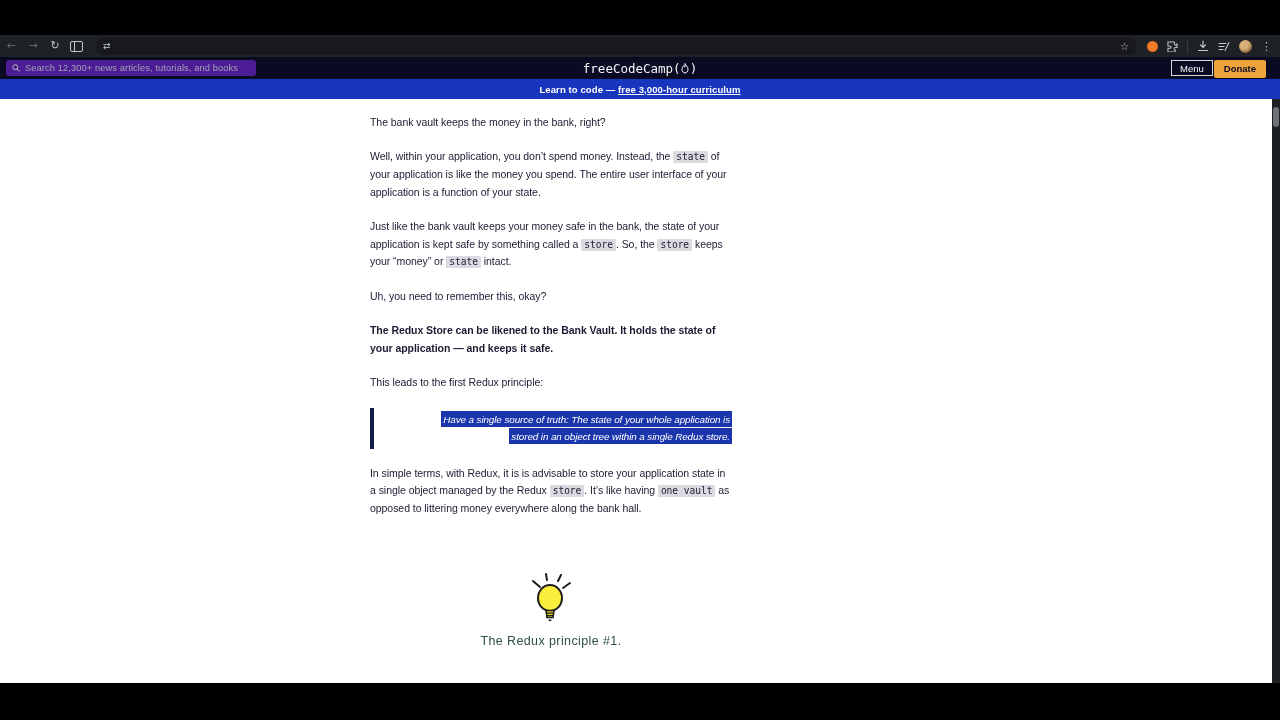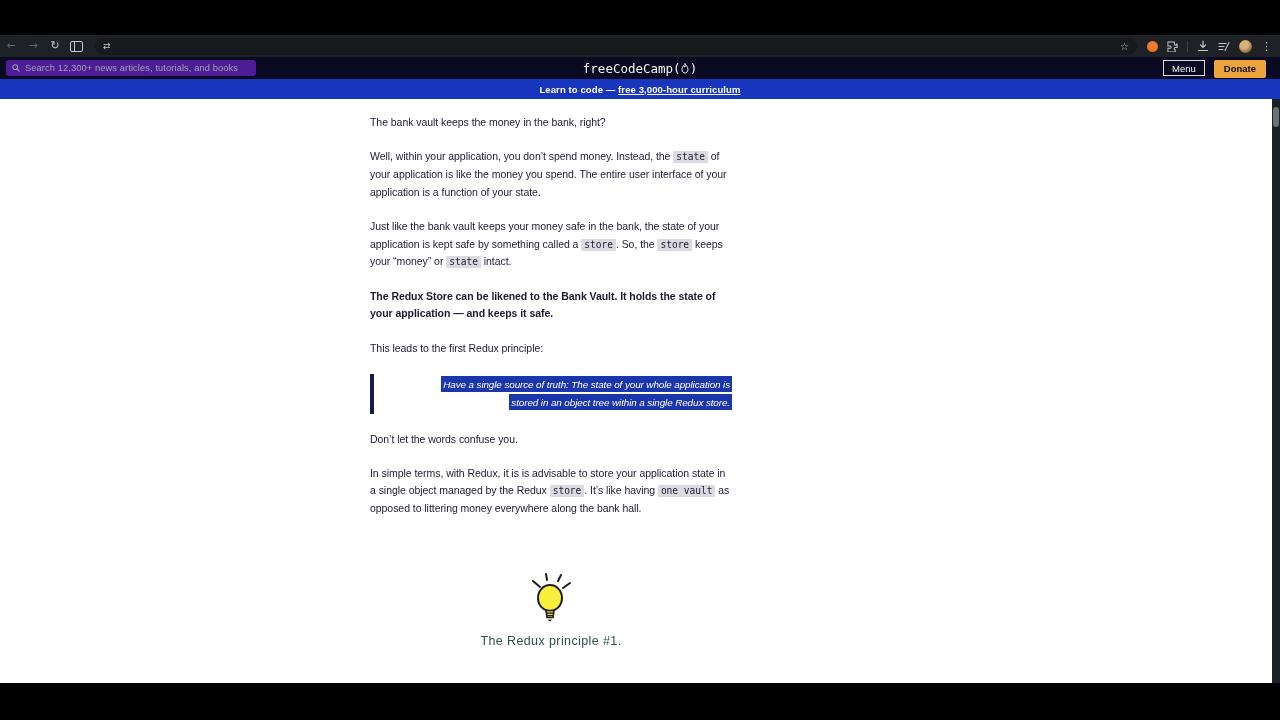--- a/index.html
+++ b/index.html
@@ -33,21 +33,21 @@
   
   .fcc-header{position:absolute;top:57px;left:0;width:1280px;height:22px;background:#0a0a23;}
   .searchpill{position:absolute;left:6px;top:3px;width:250px;height:16px;background:#4c1d95;
               border-radius:3px;display:flex;align-items:center;padding:0 6px;box-sizing:border-box;}
   .searchpill svg{flex:0 0 auto;margin-right:5px;}
   .search-ph{font-size:9.3px;color:#a3a3b5;white-space:nowrap;letter-spacing:.1px;}
   .fcc-logo{position:absolute;left:0;right:0;top:0;height:22px;display:flex;align-items:center;
             justify-content:center;color:#f5f6f7;font-family:"DejaVu Sans Mono",monospace;
             font-size:12.5px;letter-spacing:0;}
   .flame{display:inline-block;margin:0 .5px;}
-  .hdr-right{position:absolute;right:14px;top:2.5px;display:flex;gap:9px;}
+  .hdr-right{position:absolute;right:14px;top:2.5px;display:flex;gap:1px;}
   .btn-menu{height:16px;line-height:16px;padding:0 8px;border:1px solid #d8d9dc;color:#f5f6f7;
             font-size:9.5px;background:transparent;}
   .btn-donate{height:18px;line-height:18px;padding:0 10px;background:#eda43a;color:#0a0a23;
               font-weight:bold;font-size:9.5px;border:none;border-radius:2px;}
   
   .fcc-banner{position:absolute;top:79px;left:0;width:1280px;height:20px;background:#1836bd;
               display:flex;align-items:center;justify-content:center;color:#fff;
               font-size:9.5px;font-weight:bold;letter-spacing:.1px;}
   .fcc-banner a{color:#fff;text-decoration:underline;}
   
@@ -126,24 +126,24 @@
 
   <div class="fcc-banner">
     <span>Learn to code — </span>&nbsp;<a href="#">free 3,000-hour curriculum</a>
   </div>
 
   <div class="page">
     <article>
       <p><span>The bank vault keeps the money in the bank, right?</span></p>
       <p><span>Well, within your application, you don’t spend money. Instead, the </span><span class="seg-code">state</span><span> of your application is like the money you spend. The entire user interface of your application is a function of your state.</span></p>
       <p><span>Just like the bank vault keeps your money safe in the bank, the state of your application is kept safe by something called a </span><span class="seg-code">store</span><span>. So, the </span><span class="seg-code">store</span><span> keeps your “money” or </span><span class="seg-code">state</span><span> intact.</span></p>
+      <p><span>Uh, you need to remember this, okay?</span></p>
       <p><span class="seg-bold">The Redux Store can be likened to the Bank Vault. It holds the state of your application — and keeps it safe.</span></p>
       <p><span>This leads to the first Redux principle:</span></p>
       <blockquote><span class="seg-sel">Have a single source of truth: The state of your whole application is</span><br><span class="seg-sel">stored in an object tree within a single Redux store.</span></blockquote>
-      <p><span>Don’t let the words confuse you.</span></p>
       <p><span>In simple terms, with Redux, it is is advisable to store your application state in a single object managed by the Redux </span><span class="seg-code">store</span><span>. It’s like having </span><span class="seg-code">one vault</span><span> as opposed to littering money everywhere along the bank hall.</span></p>
       <figure>
         <svg width="62" height="58" viewBox="0 0 62 58">
           <path d="M13 15 20 21" stroke="#1d1d1d" stroke-width="2" stroke-linecap="round"></path>
           <path d="M26 8 27 14" stroke="#1d1d1d" stroke-width="2" stroke-linecap="round"></path>
           <path d="M41 9 38 15" stroke="#1d1d1d" stroke-width="2" stroke-linecap="round"></path>
           <path d="M50 17 43 22" stroke="#1d1d1d" stroke-width="2" stroke-linecap="round"></path>
           <ellipse cx="30" cy="32" rx="12" ry="13" fill="#f9ee3b" stroke="#1d1d1d" stroke-width="2"></ellipse>
           <path d="M26 44.5h8l-1 7h-6z" fill="#e8d428" stroke="#1d1d1d" stroke-width="1.6"></path>
           <path d="M26 47.2h8M26.4 49.6h7.2" stroke="#1d1d1d" stroke-width="1.2"></path>

